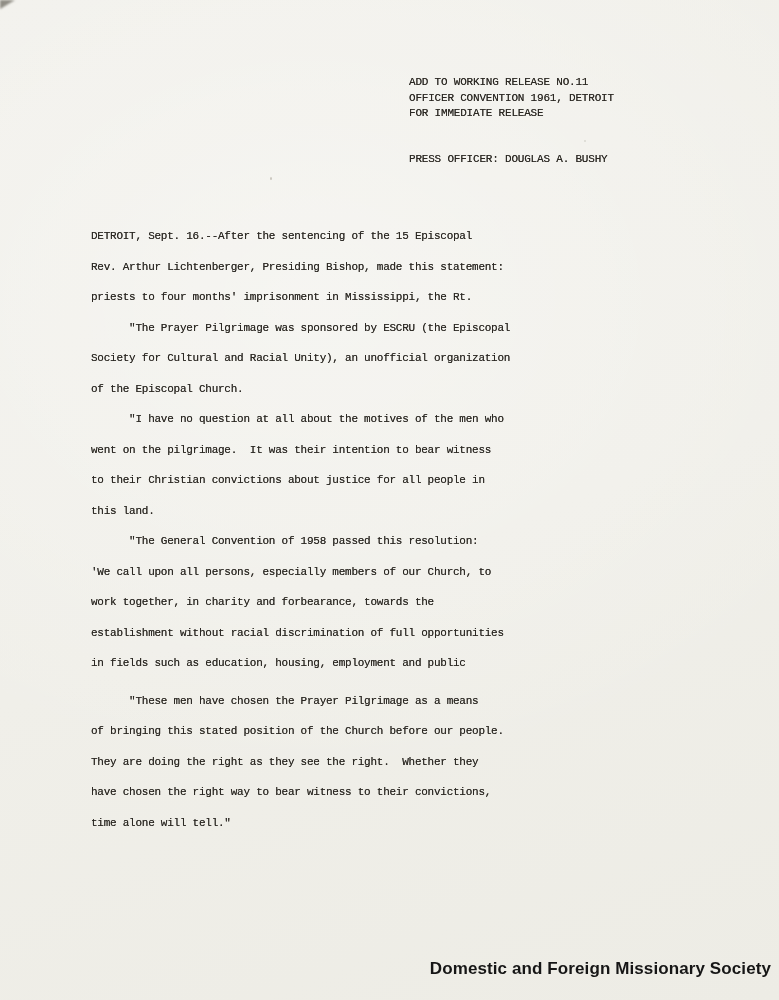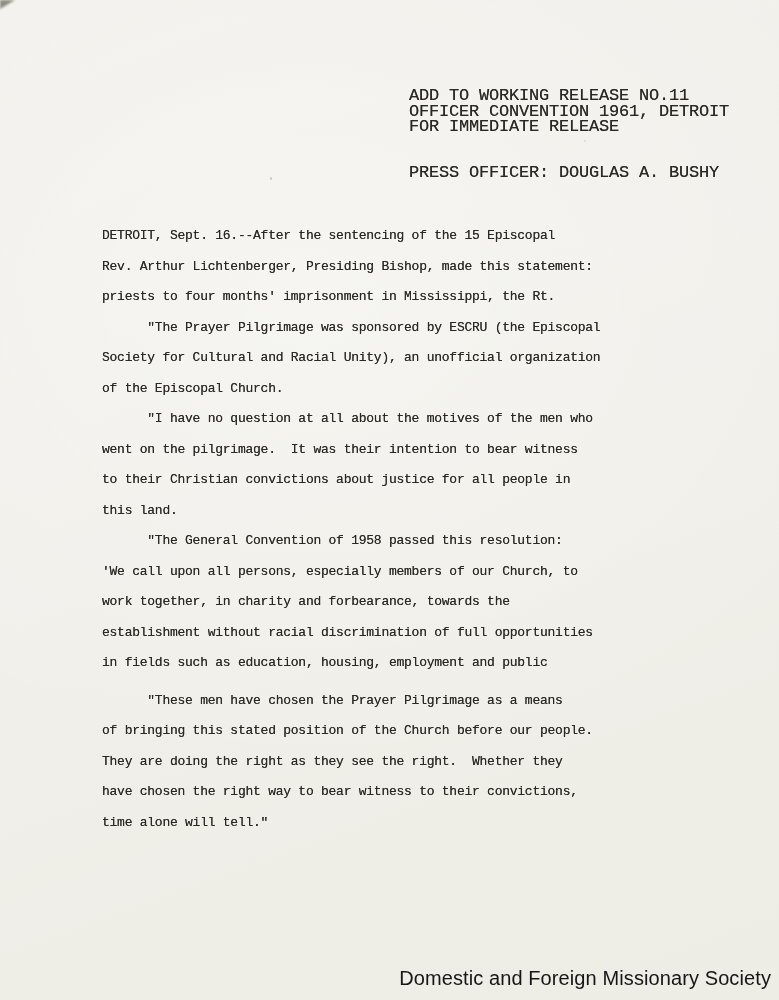--- a/index.html
+++ b/index.html
@@ -23,51 +23,51 @@
 
   
   .t-line {
     white-space: pre;
     text-shadow: 0 0 0.6px rgba(43, 40, 35, 0.75);
   }
 
   .header-block {
     position: absolute;
     left: 409px;
-    top: 88px;
-    font-size: 17px;
+    top: 75px;
+    font-size: 11px;
     line-height: 15.7px;
     letter-spacing: -0.2px;
   }
 
   .press-line {
     margin-top: 30px;
     white-space: pre;
     text-shadow: 0 0 0.6px rgba(43, 40, 35, 0.75);
   }
 
   .body-block {
     position: absolute;
-    left: 102px;
+    left: 91px;
     top: 221px;
-    font-size: 13px;
+    font-size: 11px;
     line-height: 30.5px;
     letter-spacing: -0.25px;
   }
 
   .paragraph { margin: 0; }
   .paragraph.gap { margin-top: 7px; }
 
   .footer-credit {
     position: absolute;
     right: 8px;
-    bottom: 10px;
+    bottom: 21px;
     font-family: "Liberation Sans", "DejaVu Sans", sans-serif;
-    font-size: 20px;
-    font-weight: 400;
+    font-size: 17px;
+    font-weight: 700;
     color: #161616;
     letter-spacing: 0.1px;
   }
 
   
   .corner-artifact {
     position: absolute;
     left: 0;
     top: 0;
     width: 0;

